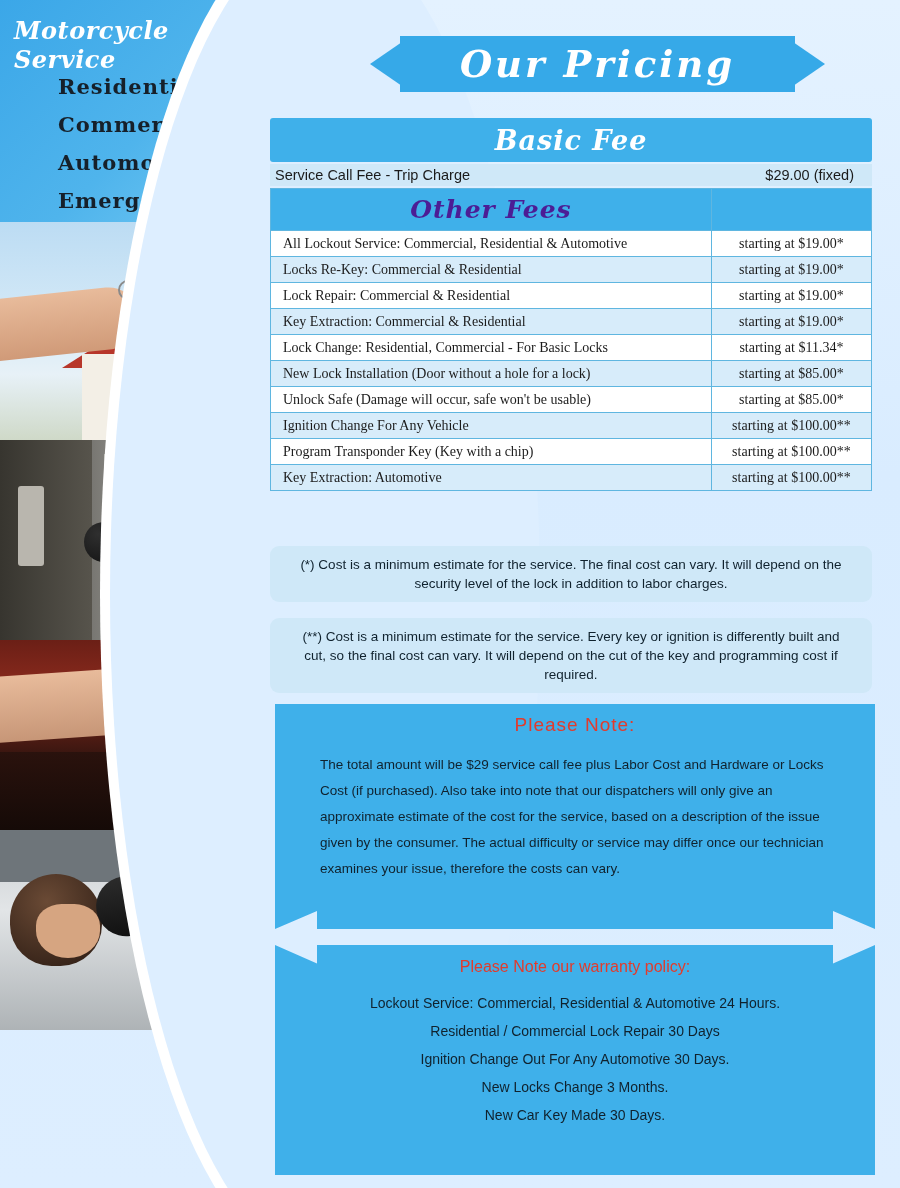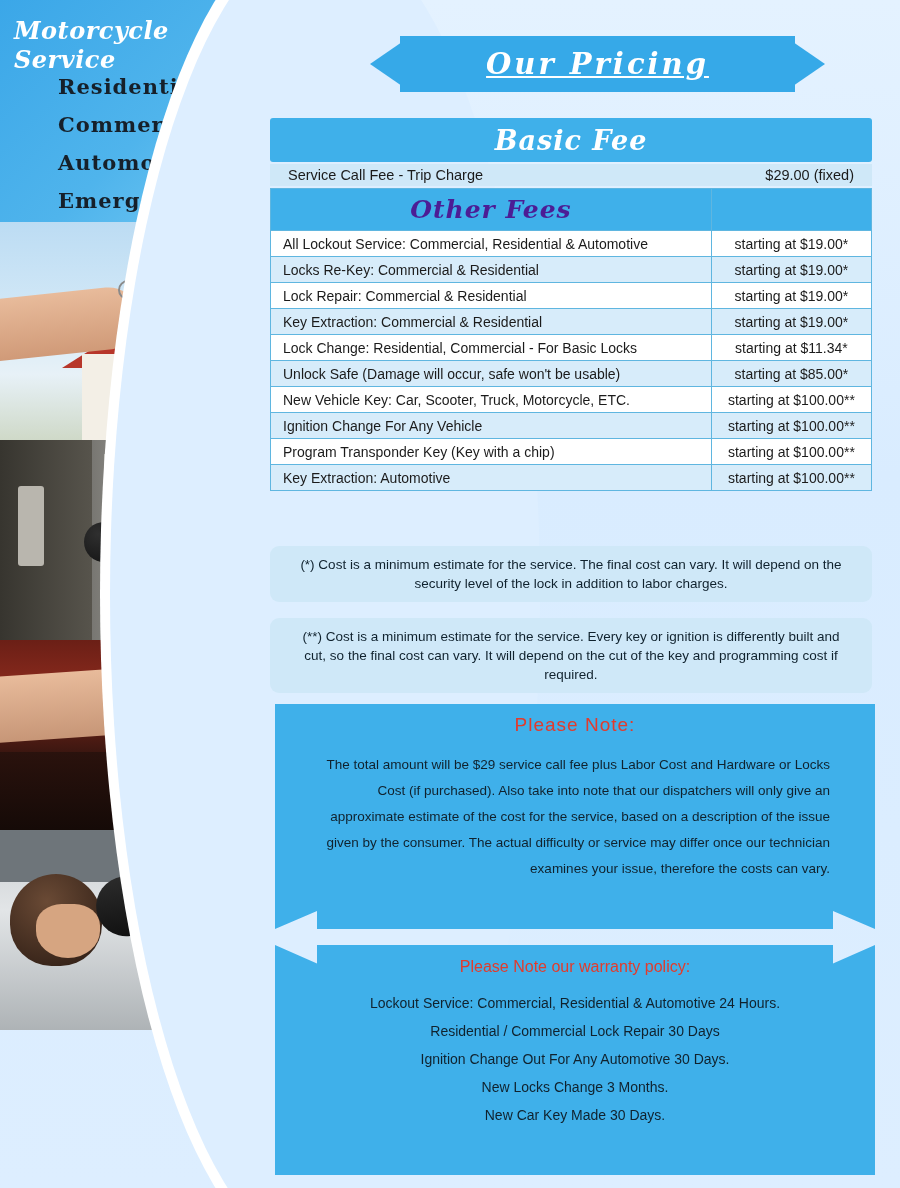--- a/index.html
+++ b/index.html
@@ -185,24 +185,23 @@
     width: 0; height: 0;
     border-top: 22px solid transparent;
     border-bottom: 22px solid transparent;
     border-left: 32px solid #36a9e8;
   }
   .ribbon .txt {
     position: absolute; inset: 0;
     display: flex; align-items: center; justify-content: center;
     font-family: "DejaVu Serif", serif;
     font-weight: bold; font-style: italic;
-    font-size: 29px;
+    font-size: 37px;
     letter-spacing: 3px;
     color: #ffffff;
-    text-decoration: underline;
   }
 
   
   .basic-head {
     position: absolute;
     left: 5px; top: 118px;
     width: 602px; height: 44px;
     background: #3fb0ea;
     border-radius: 3px;
     display: flex; align-items: center; justify-content: center;
@@ -214,33 +213,34 @@
   }
   .basic-row {
     position: absolute;
     left: 5px; top: 164px;
     width: 602px; height: 22px;
     background: #cfe8f8;
     display: flex; align-items: center;
     font-size: 14.5px;
     color: #1b1b1b;
   }
-  .basic-row .lbl { margin-left: 18px; }
+  .basic-row .lbl { margin-left: 5px; }
   .basic-row .val { position: absolute; right: 18px; }
 
   
   .fees {
     position: absolute;
     left: 5px; top: 188px;
     width: 602px;
     border-collapse: collapse;
   }
   .fees td, .fees th {
     border: 1px solid #5fb6e0;
     padding: 0;
+    font-family: Liberation Serif, serif;
   }
   .fees .hdr td {
     background: #3fb0ea;
     height: 41px;
   }
   .fees .hdr .h1 {
     font-family: "DejaVu Serif", serif;
     font-weight: bold; font-style: italic;
     font-size: 25px;
     color: #4c1d95;
@@ -284,21 +284,21 @@
   }
   .pn-title {
     position: absolute; left: 0; top: 10px; width: 620px;
     text-align: center;
     font-size: 19px;
     color: #e23b2c;
     letter-spacing: 1px;
   }
   .pn-body {
     position: absolute; left: 55px; top: 48px; width: 510px;
-    text-align: right;
+    text-align: left;
     font-size: 13.5px;
     line-height: 26px;
     color: #10222e;
   }
 
   
   .wr-wrap { position: absolute; left: 0; top: 945px; width: 620px; height: 230px; }
   .wr-bg {
     position: absolute; left: 10px; top: 0;
     width: 600px; height: 230px;
@@ -424,26 +424,26 @@
         </tr>
         <tr>
           <td class="desc">Key Extraction: Commercial &amp; Residential</td>
           <td class="price">starting at $19.00*</td>
         </tr>
         <tr>
           <td class="desc">Lock Change: Residential, Commercial - For Basic Locks</td>
           <td class="price">starting at $11.34*</td>
         </tr>
         <tr>
+          <td class="desc">New Lock Installation (Door without a hole for a lock)</td>
+          <td class="price">starting at $85.00*</td>
+        </tr>
+        <tr>
           <td class="desc">Unlock Safe (Damage will occur, safe won't be usable)</td>
           <td class="price">starting at $85.00*</td>
-        </tr>
-        <tr>
-          <td class="desc">New Vehicle Key: Car, Scooter, Truck, Motorcycle, ETC.</td>
-          <td class="price">starting at $100.00**</td>
         </tr>
         <tr>
           <td class="desc">Ignition Change For Any Vehicle</td>
           <td class="price">starting at $100.00**</td>
         </tr>
         <tr>
           <td class="desc">Program Transponder Key (Key with a chip)</td>
           <td class="price">starting at $100.00**</td>
         </tr>
         <tr>

